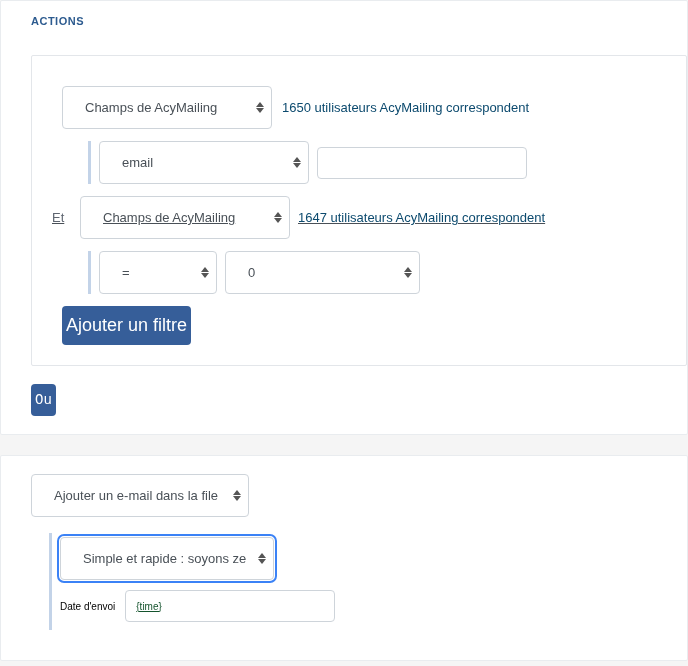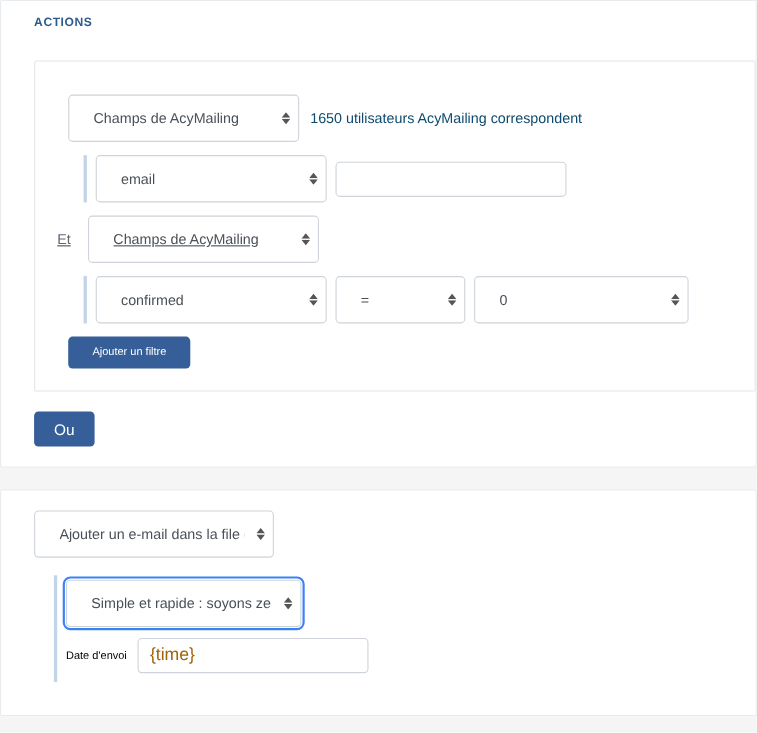--- a/index.html
+++ b/index.html
@@ -68,21 +68,21 @@
   }
   .count-text {
     color: #0c4a6e;
     font-size: 13px;
     white-space: nowrap;
   }
   .sub-row {
     display: flex;
     align-items: center;
     gap: 8px;
-    margin-left: 14px;
+    margin-left: 26px;
     margin-bottom: 12px;
     border-left: 3px solid #c3d3e8;
     padding-left: 8px;
   }
   .sub-row .select-wrap, .sub-row .text-input { flex-shrink: 0; }
   .et-label {
     font-size: 13px;
     color: #5e6570;
     margin-right: 4px;
     display: inline-block;
@@ -94,35 +94,37 @@
     gap: 8px;
     margin-bottom: 12px;
     margin-left: -10px;
     text-decoration: underline;
   }
   .text-input {
     border: 1px solid #ced4da;
     border-radius: 4px;
     height: 32px;
     padding: 6px 10px;
-    font-size: 16px;
-    color: #a16207;
+    font-size: 10px;
+    color: #14532d;
+    text-decoration: underline;
   }
   .btn {
     background: #365e99;
     color: #fff;
     border: none;
     border-radius: 4px;
-    padding: 9px 22px;
-    font-size: 10px;
+    padding: 9px 4px;
+    font-size: 18px;
     cursor: pointer;
   }
   .btn-small {
-    padding: 8px 18px;
+    padding: 8px 4px;
     font-size: 14px;
+    font-family: Liberation Mono, monospace;
   }
   .ou-btn-wrap { padding: 18px 0 0 30px; }
   .actions-body { padding: 18px 0 0 30px; }
   .action-sub {
     margin: 16px 0 12px 18px;
     border-left: 3px solid #c3d3e8;
     padding: 4px 0 4px 8px;
   }
   .action-sub .row { margin-bottom: 10px; }
   .highlight-select {
@@ -189,37 +191,25 @@
         </select>
         <span class="caret">
           <svg width="8" height="5" viewBox="0 0 8 5">
               <path d="M0 5 L4 0 L8 5 Z" fill="#555"></path>
             </svg>
           <svg width="8" height="5" viewBox="0 0 8 5">
               <path d="M0 0 L4 5 L8 0 Z" fill="#555"></path>
             </svg>
         </span>
       </span>
+      <span class="count-text">1647 utilisateurs AcyMailing correspondent</span>
     </div>
 
     
     <div class="sub-row">
-      <span class="select-wrap">
-        <select class="select" style="width:210px">
-          <option>confirmed</option>
-        </select>
-        <span class="caret">
-          <svg width="8" height="5" viewBox="0 0 8 5">
-              <path d="M0 5 L4 0 L8 5 Z" fill="#555"></path>
-            </svg>
-          <svg width="8" height="5" viewBox="0 0 8 5">
-              <path d="M0 0 L4 5 L8 0 Z" fill="#555"></path>
-            </svg>
-        </span>
-      </span>
       <span class="select-wrap">
         <select class="select" style="width:118px">
           <option>=</option>
         </select>
         <span class="caret">
           <svg width="8" height="5" viewBox="0 0 8 5">
               <path d="M0 5 L4 0 L8 5 Z" fill="#555"></path>
             </svg>
           <svg width="8" height="5" viewBox="0 0 8 5">
               <path d="M0 0 L4 5 L8 0 Z" fill="#555"></path>

